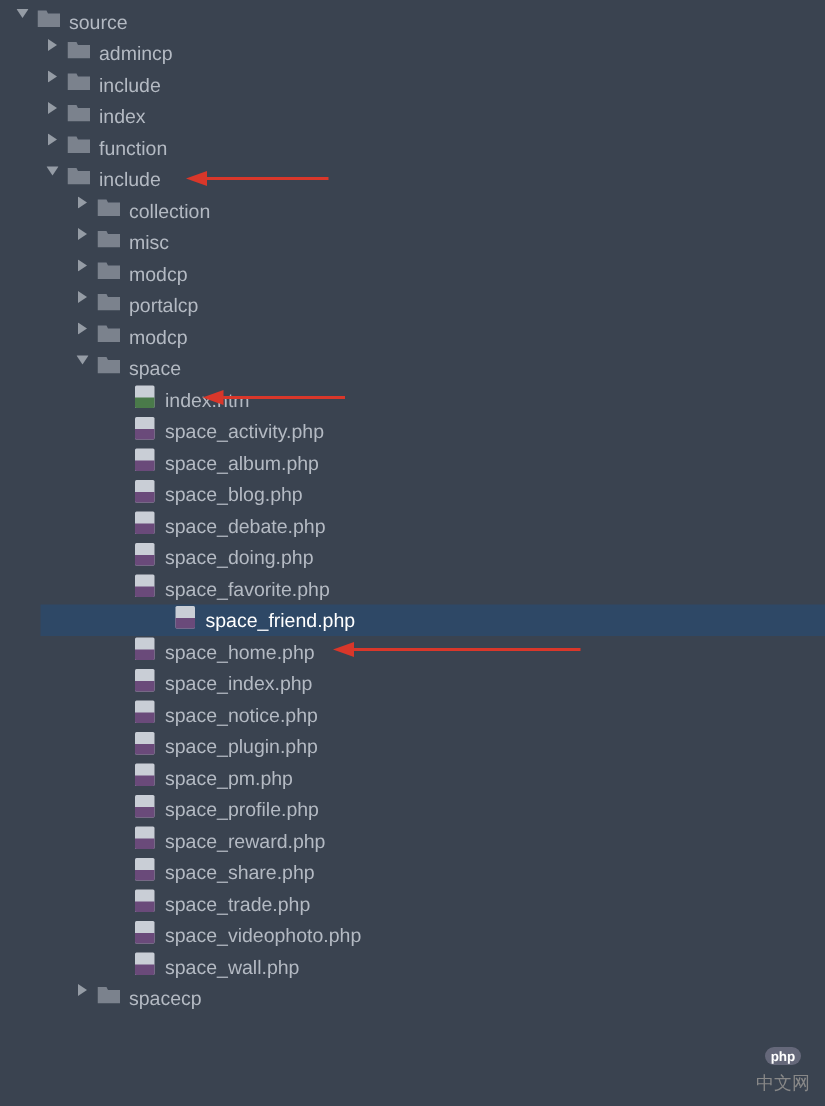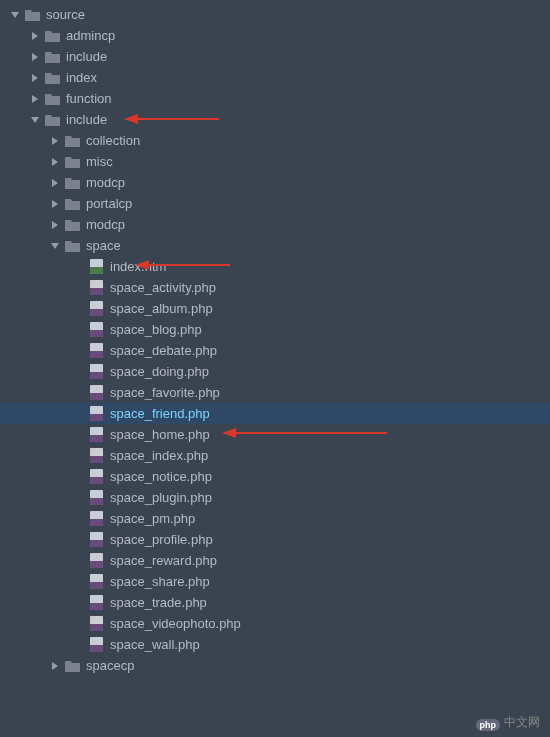--- a/index.html
+++ b/index.html
@@ -16,28 +16,28 @@
       height: 737px;
       overflow: hidden;
       position: relative;
     }
     .tree {
       padding: 4px 0;
       user-select: none;
     }
     .row {
       display: flex;
-      align-items: center;
       height: 21px;
       white-space: nowrap;
       cursor: pointer;
     }
     .row.selected {
       background: #2e4866;
-      color: #7dd3fc;
+      color: #ffffff;
+      margin-left: 27px;
     }
     .arrow {
       width: 10px;
       height: 10px;
       display: inline-flex;
       align-items: center;
       justify-content: center;
       margin-right: 4px;
       flex-shrink: 0;
     }
@@ -104,24 +104,25 @@
       pointer-events: none;
     }
     .arrow-annotation svg {
       overflow: visible;
     }
     .watermark {
       position: absolute;
       bottom: 6px;
       right: 10px;
       display: flex;
-      align-items: flex-end;
+      align-items: center;
       gap: 4px;
       color: #888;
       font-size: 12px;
+      flex-direction: column;
     }
     .watermark .php-logo {
       background: rgba(120,120,140,0.7);
       color: #fff;
       font-size: 9px;
       font-weight: bold;
       padding: 1px 4px;
       border-radius: 6px;
     }
   </style>

